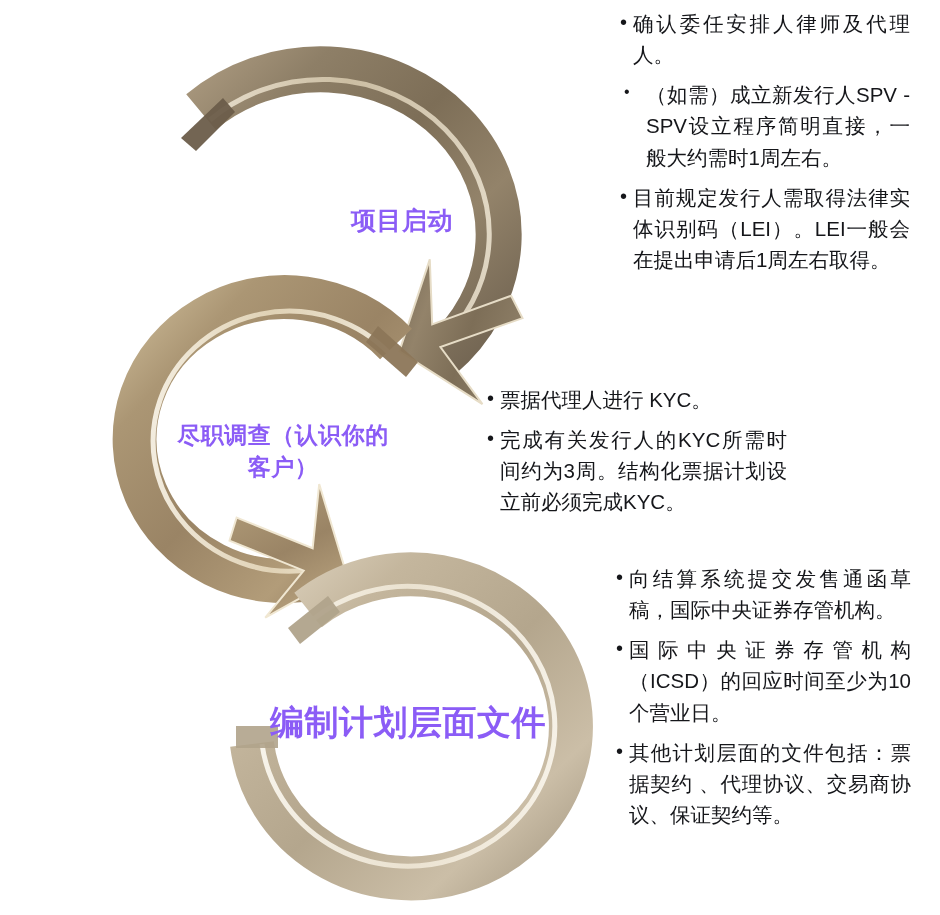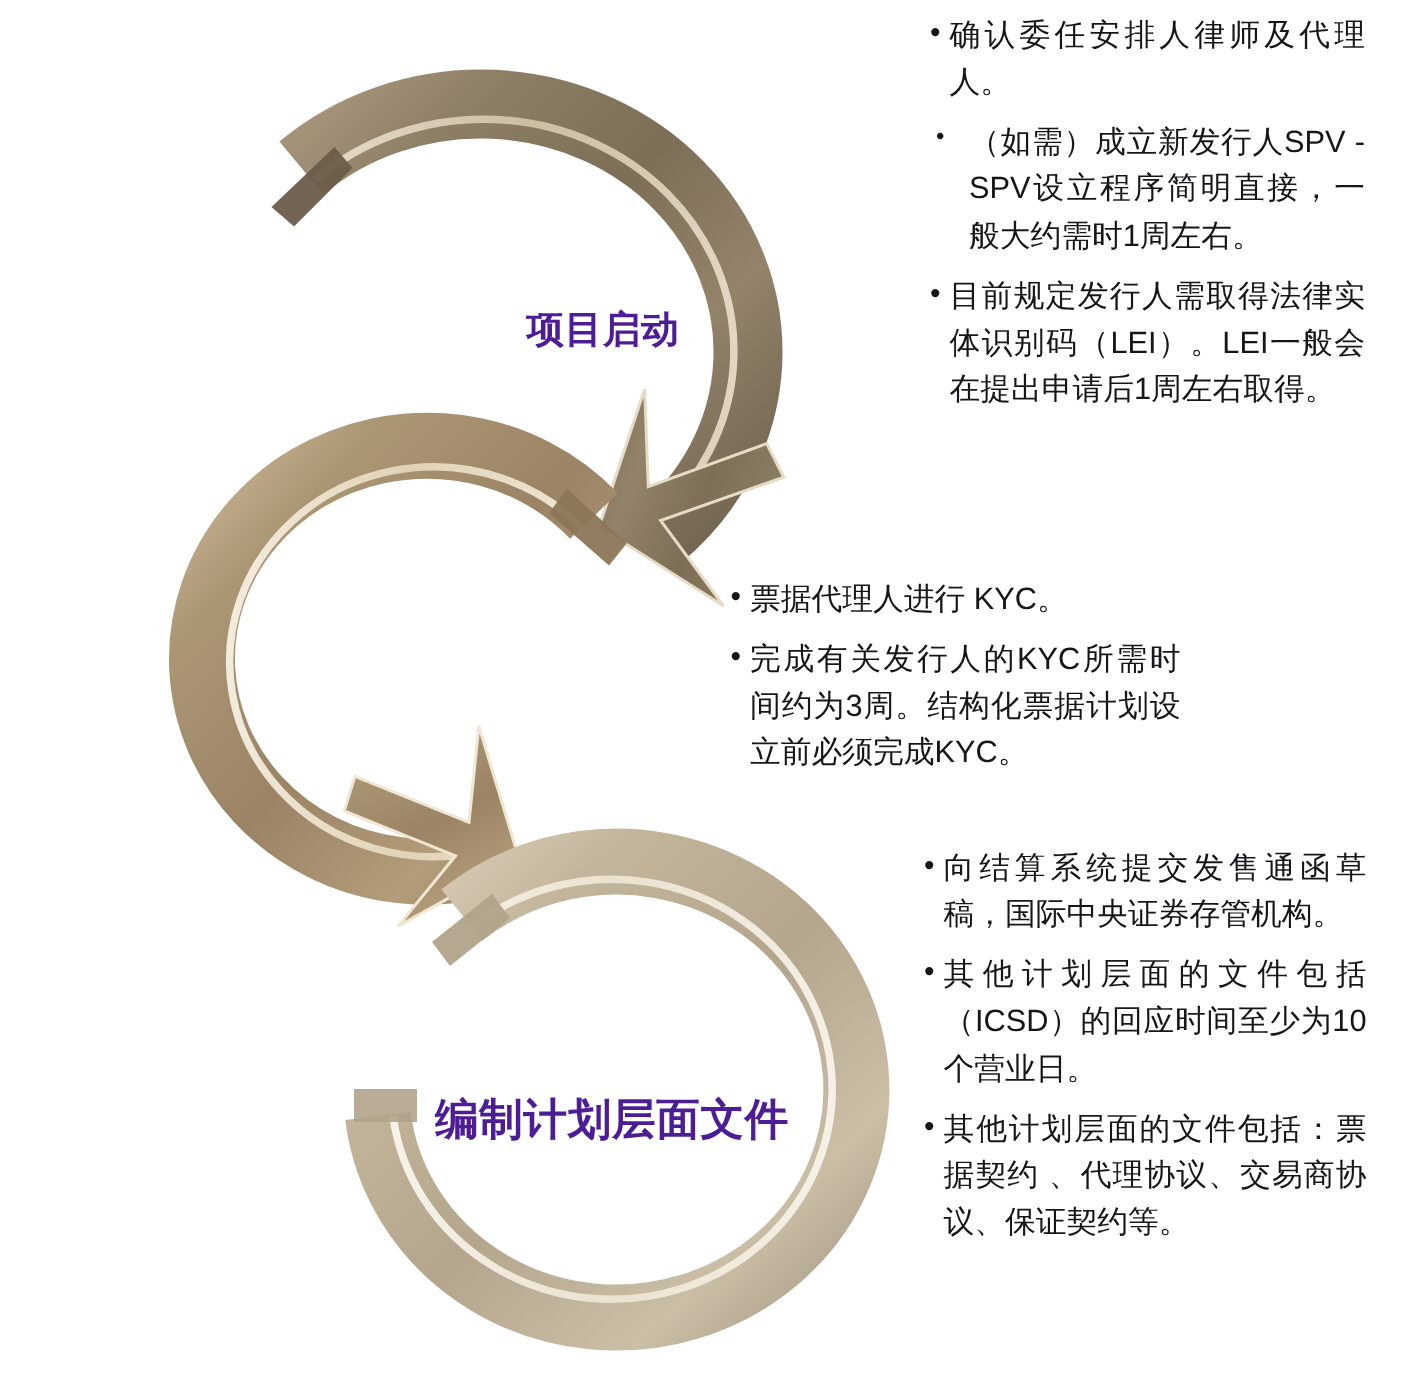--- a/index.html
+++ b/index.html
@@ -12,30 +12,30 @@
   }
   #stage{position:absolute;left:0;top:0;width:940px;height:915px;}
 
   .ring-svg{position:absolute;overflow:visible;}
   #ring1-wrap{left:88px;top:16px;width:520px;height:400px;}
   #ring2-wrap{left:78px;top:282px;width:430px;height:350px;}
   #ring3-wrap{left:200px;top:548px;width:420px;height:370px;}
 
   .ring-label{
     position:absolute;
-    color:#4c1d95;
+    color:#8b5cf6;
     font-weight:bold;
     text-align:center;
     line-height:1.38;
     letter-spacing:0.5px;
     white-space:pre-line;
   }
   #label1{left:252px;top:203px;width:300px;font-size:25px;}
   #label2{left:133px;top:420px;width:300px;font-size:23px;}
-  #label3{left:248px;top:727px;width:320px;font-size:29px;font-family:Liberation Serif, serif;}
+  #label3{left:248px;top:700px;width:320px;font-size:34px;font-family:Liberation Serif, serif;}
 
   .bullets{
     position:absolute;
     color:#15161a;
     line-height:1.52;
   }
   .bullets ul{margin:0;padding:0;list-style:none;}
   .bullets li{
     position:relative;
     padding-left:13px;
@@ -106,20 +106,22 @@
       </linearGradient>
     </defs>
     <path d="M 318 62
              A 150 142 0 1 0 238 296" fill="none" stroke="url(#g2a)" stroke-width="44" stroke-linecap="butt"></path>
     <path d="M 311 71
              A 136 130 0 1 0 236 287" fill="none" stroke="url(#g2b)" stroke-width="5" opacity="0.9"></path>
     <path d="M 300 44 L 340 80 L 328 95 L 288 60 Z" fill="#8c7659" opacity="0.95"></path>
 
     <path d="M 150 258 L 232 258 L 214 196 L 272 268 L 214 340 L 232 282 L 152 282 Z" fill="url(#g2a)" stroke="#f0e7d2" stroke-width="2" transform="rotate(22 212 269)"></path>
   </svg>
+  <div class="ring-label" id="label2">尽职调查（认识你的
+客户）</div>
 
   <svg class="ring-svg" id="ring3-wrap" viewBox="0 0 420 370">
     <defs>
       <linearGradient id="g3a" x1="0" y1="0" x2="1" y2="1">
         <stop offset="0%" stop-color="#ddd2bd"></stop>
         <stop offset="20%" stop-color="#c3b59c"></stop>
         <stop offset="50%" stop-color="#b3a58c"></stop>
         <stop offset="78%" stop-color="#cabd a6"></stop>
         <stop offset="100%" stop-color="#a79madjust"></stop>
       </linearGradient>
@@ -176,21 +178,21 @@
   </div>
 
   <div class="bullets" id="bullets3">
     <ul>
       <li>
         <span class="dot">•</span>
         <span class="txt">向结算系统提交发售通函草稿，国际中央证券存管机构。</span>
       </li>
       <li>
         <span class="dot">•</span>
-        <span class="txt">其他计划层面的文件包括（ICSD）的回应时间至少为10个营业日。</span>
+        <span class="txt">国际中央证券存管机构（ICSD）的回应时间至少为10个营业日。</span>
       </li>
       <li>
         <span class="dot">•</span>
         <span class="txt">其他计划层面的文件包括：票据契约 、代理协议、交易商协议、保证契约等。</span>
       </li>
     </ul>
   </div>
 
 </div>
 

